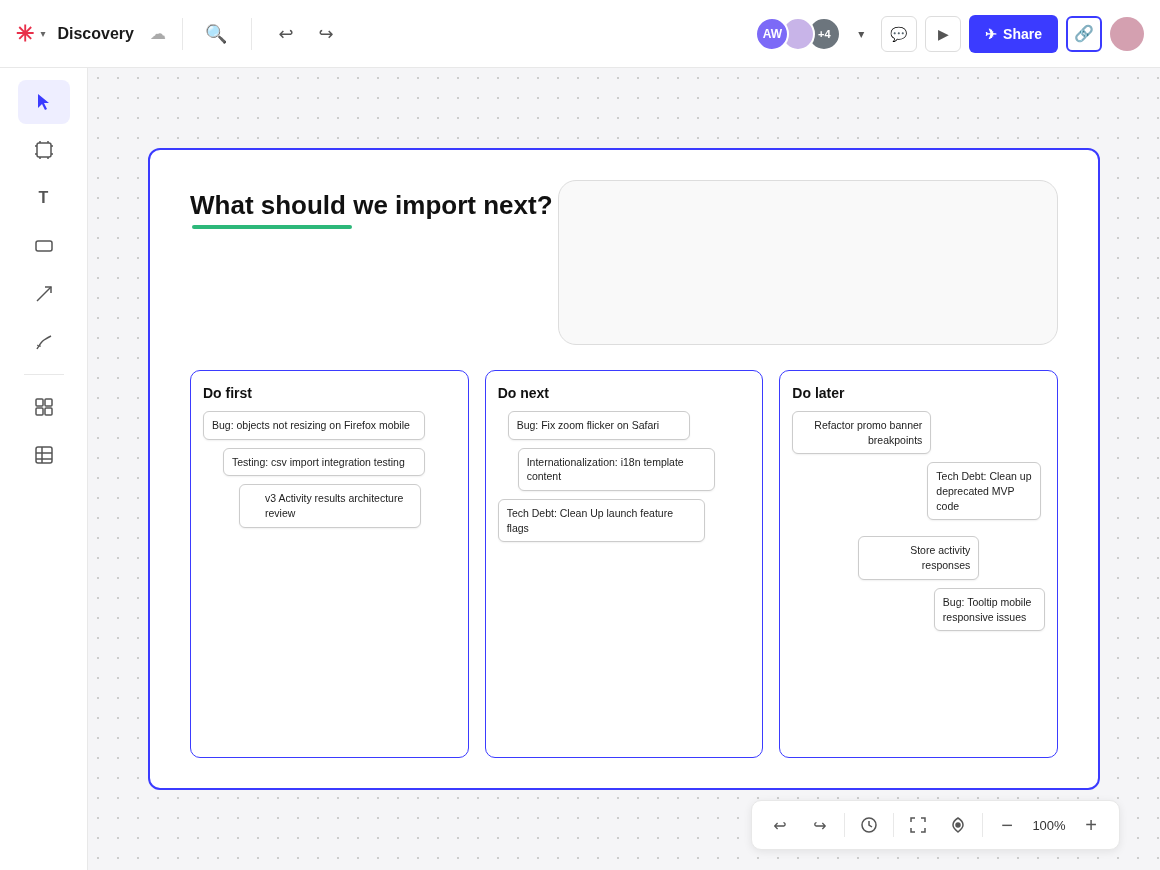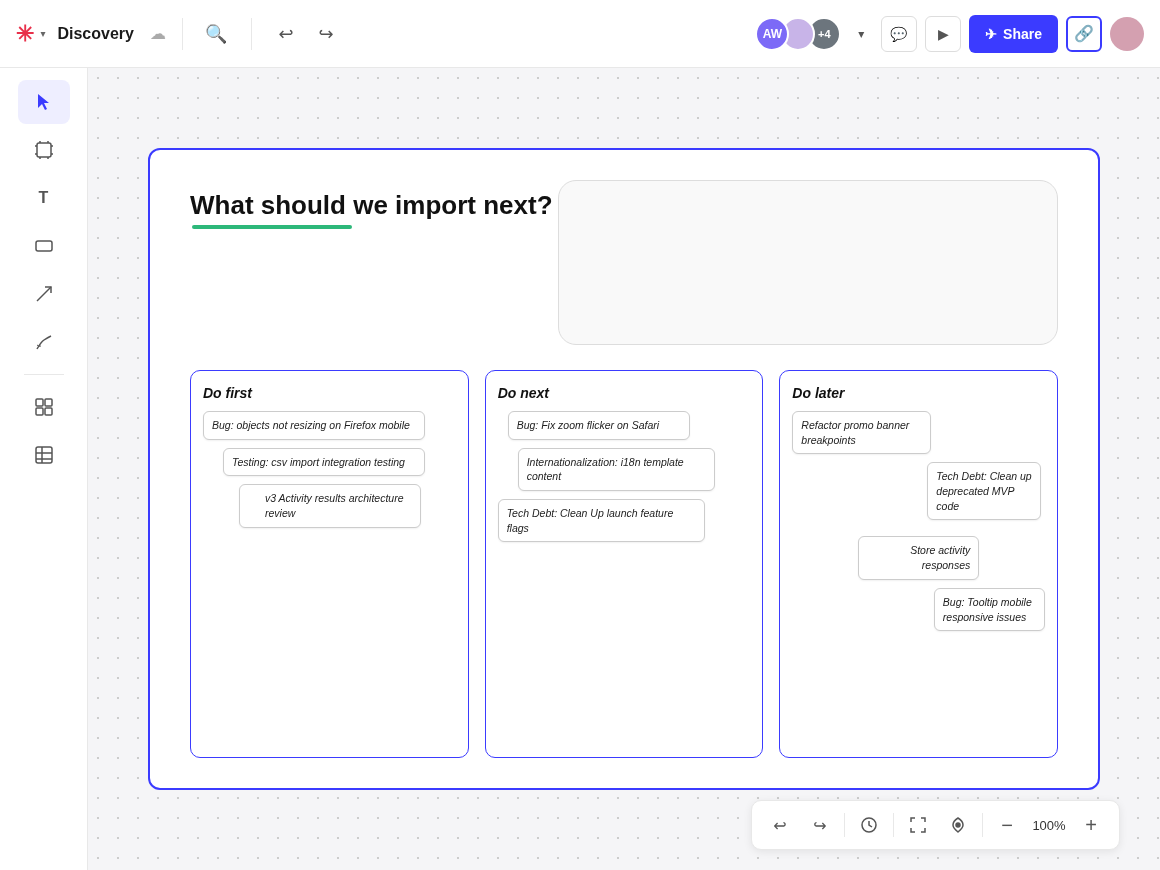--- a/index.html
+++ b/index.html
@@ -68,21 +68,21 @@
 
     
     .content-box {
       position: absolute; top: 30px; right: 40px; width: 500px; height: 165px;
       border: 1.5px solid #ddd; border-radius: 18px; background: #f9f9f9;
     }
 
     
     .columns-area {
       position: absolute; bottom: 30px; left: 40px; right: 40px; top: 220px;
-      display: flex; gap: 16px; font-style: italic;
+      display: flex; gap: 16px;
     }
     .column {
       flex: 1; border: 1.5px solid #3b3bff; border-radius: 10px; background: #fff;
       padding: 14px 12px; position: relative;
     }
     .column-title { font-size: 14px; font-weight: 700; color: #111; margin-bottom: 10px; }
 
     
     .card {
       border: 1px solid #ccc; border-radius: 6px; background: #fff;
@@ -217,21 +217,21 @@
 
       <div class="column">
         <div class="column-title">Do next</div>
         <div class="card" style="width:72%;margin-left:10px;">Bug: Fix zoom flicker on Safari</div>
         <div class="card card-indent" style="width:78%;margin-left:20px;">Internationalization: i18n template content</div>
         <div class="card" style="width:82%;">Tech Debt: Clean Up launch feature flags</div>
       </div>
 
       <div class="column">
         <div class="column-title">Do later</div>
-        <div class="card" style="width:55%;">Refactor promo banner breakpoints</div>
+        <div class="card" style="width:55%;text-align:right;">Refactor promo banner breakpoints</div>
         <div class="card" style="width:45%;margin-left:auto;margin-right:4px;">Tech Debt: Clean up deprecated MVP code</div>
         <div class="card" style="width:48%;margin-left:26%;margin-top:16px;text-align:right;">Store activity responses</div>
         <div class="card" style="width:44%;margin-left:auto;margin-right:0;">Bug: Tooltip mobile responsive issues</div>
       </div>
 
     </div>
   </div>
 
   <div id="bottom-toolbar">
     <button class="bottom-btn">↩</button>

